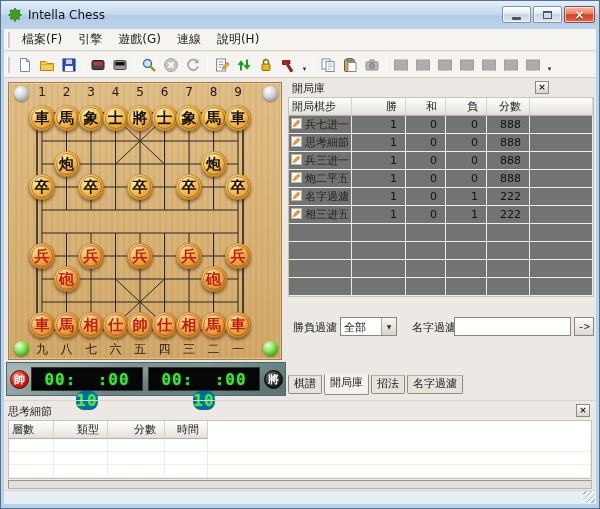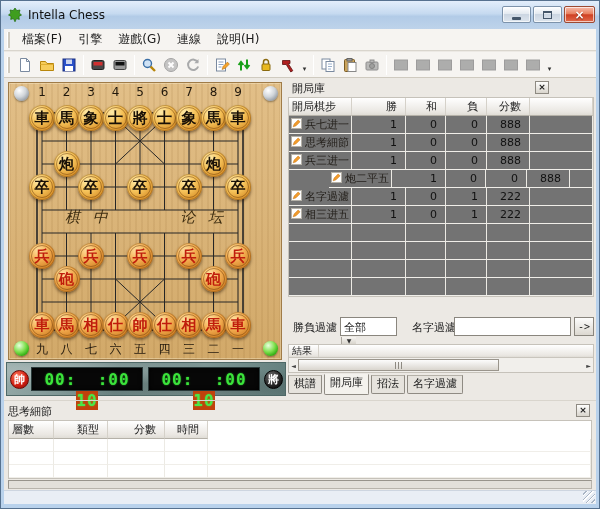--- a/index.html
+++ b/index.html
@@ -69,21 +69,21 @@
   .badge{position:absolute;top:7px;width:19px;height:19px;border-radius:50%;color:#fff;
     font-size:11px;font-weight:bold;display:flex;align-items:center;justify-content:center;}
   .badge.red{left:3px;background:radial-gradient(circle at 35% 30%,#ff7a5e,#d21f12 55%,#8d0b04);border:1px solid #6a0a04;}
   .badge.black{right:2px;background:radial-gradient(circle at 35% 30%,#6a6a6a,#222 60%,#000);border:1px solid #000;}
   .clock{position:absolute;top:4px;height:24px;background:#070707;border:1px solid #2a3a3a;
     box-shadow:inset 0 0 4px #000;display:flex;align-items:center;justify-content:center;
     font-family:"DejaVu Sans Mono","Liberation Mono",monospace;font-weight:bold;font-size:16px;
     color:#3be43b;text-shadow:0 0 2px rgba(60,255,60,.55);letter-spacing:1px;}
   .clock.left{left:24px;width:112px;}
   .clock.right{left:141px;width:112px;}
-  .clock .mins{background:#c2410c;color:#49e849;border-radius:0;margin-top:42px;}
+  .clock .mins{background:#0369a1;color:#49e849;border-radius:8px;margin-top:42px;}
   
   .right-panel{position:absolute;left:284px;top:49px;width:264px;height:322px;}
   .pane-header{position:absolute;left:0;top:2px;width:100%;height:16px;display:flex;align-items:center;
     padding:0 4px;font-size:11px;color:#222;}
   .xbtn{position:absolute;right:3px;top:1px;width:14px;height:13px;border:1px solid #8e8a82;
     background:linear-gradient(#fdfdfc,#d9d5cd);font-size:9px;font-weight:bold;color:#222;
     display:flex;align-items:center;justify-content:center;line-height:1;}
   .otable{position:absolute;left:0;top:19px;width:306px;height:200px;background:#737373;border:1px solid #c6c2ba;}
   .thead{display:flex;height:18px;}
   .hcell{background:linear-gradient(#ffffff,#eae7e2 80%,#e0ddd6);border-right:1px solid #d5d1c9;
@@ -91,21 +91,21 @@
   .hcell.r{justify-content:flex-end;padding-right:8px;}
   .hcell.fill{flex:1;}
   .trow{display:flex;height:18px;font-size:11px;}
   .tcell{display:flex;align-items:center;border-right:1px solid #eceae4;border-bottom:1px solid #f0eee9;}
   .tcell.r{justify-content:flex-end;padding-right:8px;color:#111;}
   .tcell.move{padding-left:2px;gap:3px;color:#25211c;}
   .tcell.fill{flex:1;}
   .note{position:absolute;left:4px;top:224px;font-size:11px;color:#222;}
   .flabel{position:absolute;top:242px;font-size:11px;color:#222;}
   .select{position:absolute;top:239px;left:52px;width:57px;height:19px;background:#fff;
-    border:1px solid #8a867e;display:flex;flex-direction:column;}
+    border:1px solid #8a867e;display:flex;}
   .select .selval{flex:1;font-size:11px;padding:2px 3px;}
   .selarrow{width:15px;background:linear-gradient(#f7f5f1,#d8d4cc);border-left:1px solid #aaa69e;
     font-size:6px;color:#333;display:flex;align-items:center;justify-content:center;}
   .finput{position:absolute;top:239px;left:166px;width:117px;height:19px;border:1px solid #8a867e;
     font-size:11px;padding:1px 3px;font-family:inherit;}
   .gobtn{position:absolute;top:239px;left:286px;width:20px;height:19px;border:1px solid #8a867e;
     background:linear-gradient(#fdfdfc,#dcd8d0);font-size:10px;display:flex;align-items:center;
     justify-content:center;font-family:"DejaVu Sans Mono","Liberation Mono",monospace;}
   .results{position:absolute;left:0;top:266px;width:306px;height:29px;background:#fff;border:1px solid #c6c2ba;}
   .rhead{display:flex;height:13px;background:linear-gradient(#ffffff,#eae7e2 85%,#e0ddd6);border-bottom:1px solid #c9c5bd;}
@@ -332,24 +332,20 @@
           <line x1="180" y1="35" x2="180" y2="127" stroke="#262626" stroke-width="1"></line>
           <line x1="180" y1="150" x2="180" y2="242" stroke="#262626" stroke-width="1"></line>
           <line x1="204.5" y1="35" x2="204.5" y2="127" stroke="#262626" stroke-width="1"></line>
           <line x1="204.5" y1="150" x2="204.5" y2="242" stroke="#262626" stroke-width="1"></line>
           <line x1="229" y1="35" x2="229" y2="242" stroke="#262626" stroke-width="1"></line>
           <line x1="106.5" y1="35" x2="155.5" y2="81" stroke="#262626" stroke-width="1"></line>
           <line x1="155.5" y1="35" x2="106.5" y2="81" stroke="#262626" stroke-width="1"></line>
           <line x1="106.5" y1="196" x2="155.5" y2="242" stroke="#262626" stroke-width="1"></line>
           <line x1="155.5" y1="196" x2="106.5" y2="242" stroke="#262626" stroke-width="1"></line>
         </svg>
-      <div class="river">
-        <span>棋 中</span>
-        <span>论 坛</span>
-      </div>
       <div id="nums-top">
           <span class="num" style="left: 33px; top: 2px;">1</span>
           <span class="num" style="left: 57.5px; top: 2px;">2</span>
           <span class="num" style="left: 82px; top: 2px;">3</span>
           <span class="num" style="left: 106.5px; top: 2px;">4</span>
           <span class="num" style="left: 131px; top: 2px;">5</span>
           <span class="num" style="left: 155.5px; top: 2px;">6</span>
           <span class="num" style="left: 180px; top: 2px;">7</span>
           <span class="num" style="left: 204.5px; top: 2px;">8</span>
           <span class="num" style="left: 229px; top: 2px;">9</span>
@@ -471,21 +467,21 @@
                   </svg></span>
                 <span>兵三进一</span>
               </div>
               <div class="tcell r" style="width: 54px;">1</div>
               <div class="tcell r" style="width: 40px;">0</div>
               <div class="tcell r" style="width: 41px;">0</div>
               <div class="tcell r" style="width: 43px;">888</div>
               <div class="tcell fill"></div>
             </div>
             <div class="trow">
-              <div class="tcell move" style="width: 63px; margin-left: 40px;">
+              <div class="tcell move" style="width: 63px;">
                 <span><svg width="11" height="11" viewBox="0 0 11 11">
                     <rect x="0.5" y="0.5" width="10" height="10" fill="#fff" stroke="#b5b1a8"></rect>
                     <path d="M2.2 8.8l1-2.8 4-4 1.8 1.8-4 4z" fill="#f49c2a" stroke="#c87818" stroke-width="0.6"></path>
                   </svg></span>
                 <span>炮二平五</span>
               </div>
               <div class="tcell r" style="width: 54px;">1</div>
               <div class="tcell r" style="width: 40px;">0</div>
               <div class="tcell r" style="width: 41px;">0</div>
               <div class="tcell r" style="width: 43px;">888</div>
@@ -554,32 +550,20 @@
           </div>
       </div>
       <span class="flabel" style="left:5px;">勝負過濾</span>
       <div class="select">
         <span class="selval">全部</span>
         <div class="selarrow">▼</div>
       </div>
       <span class="flabel" style="left:124px;">名字過濾</span>
       <input class="finput" value="" style="">
       <div class="gobtn">-&gt;</div>
-      <div class="results">
-        <div class="rhead">
-          <span class="rcol">結果</span>
-        </div>
-        <div class="hscroll">
-          <div class="sarrow">◄</div>
-          <div class="sthumb">
-              <span class="gripdots"></span>
-            </div>
-          <div class="sarrow right">►</div>
-        </div>
-      </div>
       <div class="tabs" id="tabs">
           <div class="tab">棋譜</div>
           <div class="tab active">開局庫</div>
           <div class="tab">招法</div>
           <div class="tab">名字過濾</div>
         </div>
     </div>
 
     <div class="bottom-panel">
       <div class="pane-header">

